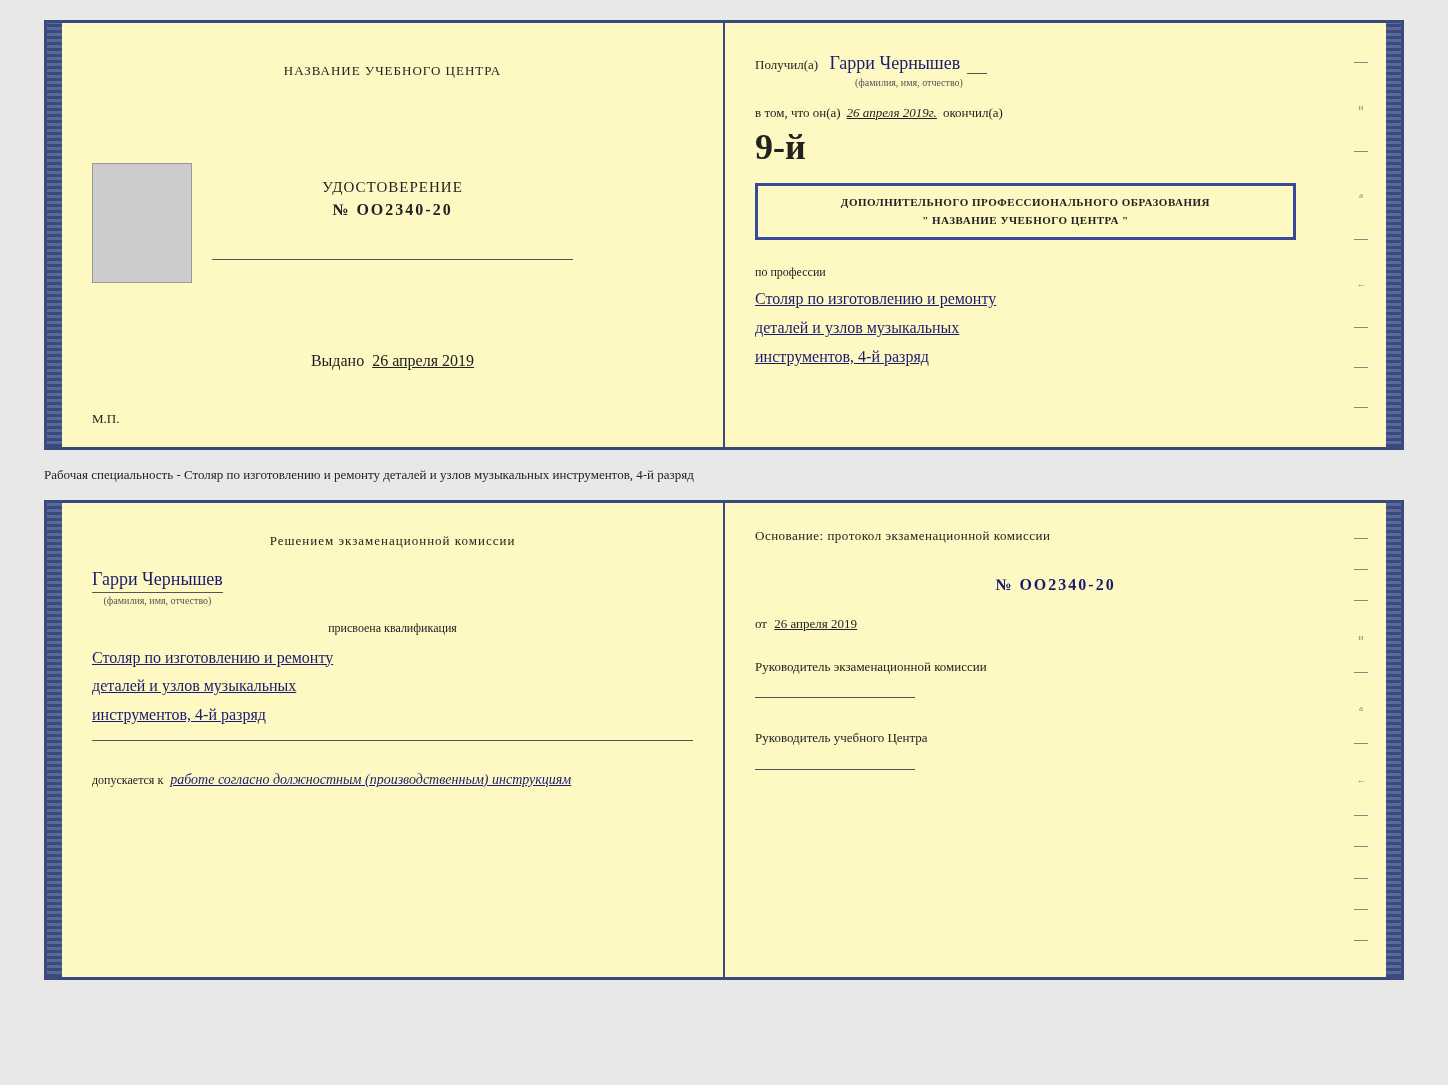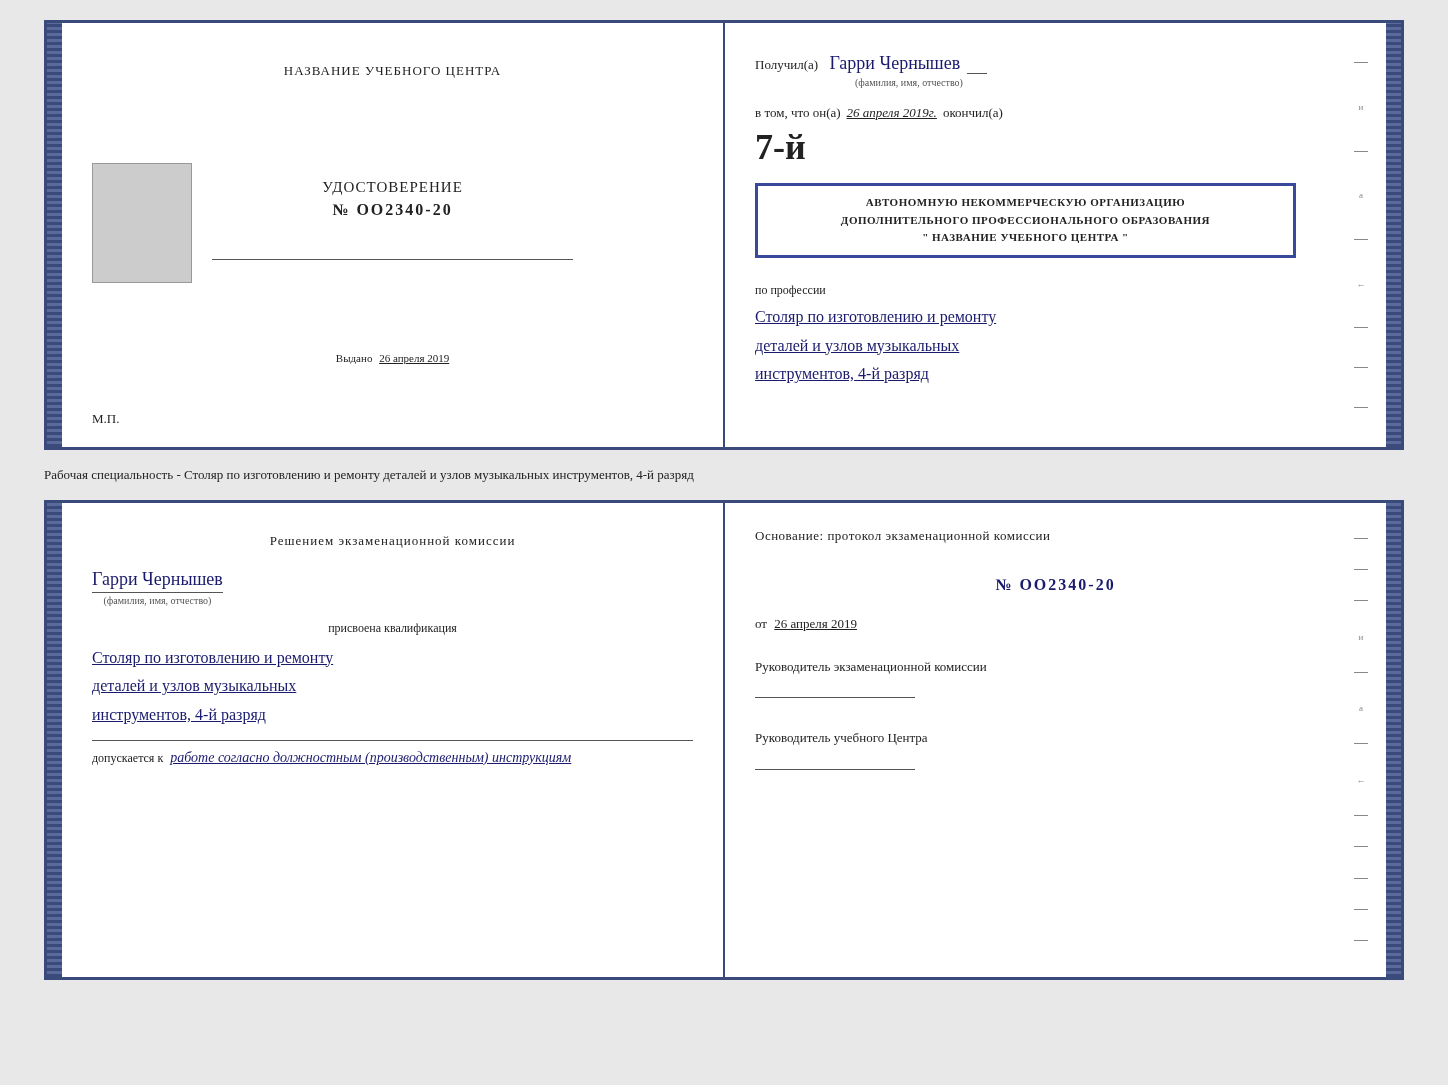--- a/index.html
+++ b/index.html
@@ -10,21 +10,21 @@
       font-family: 'Times New Roman', serif;
       display: flex;
       flex-direction: column;
       align-items: center;
       padding: 20px;
       gap: 10px;
     }
 
     .document-section {
       width: 1360px;
-      background: #ffffff;
+      background: #fef9c3;
       border: 3px solid #3a4a7a;
       display: flex;
       position: relative;
     }
 
     .top-document {
       height: 430px;
     }
 
     .bottom-document {
@@ -84,21 +84,21 @@
       text-align: center;
       font-size: 16px;
       font-weight: bold;
       letter-spacing: 2px;
       margin-top: 5px;
       color: #222;
     }
 
     .issued-line {
       margin-top: 90px;
-      font-size: 11px;
+      font-size: 16px;
       color: #222;
     }
 
     .mp-label {
       position: absolute;
       bottom: 20px;
       left: 30px;
       font-size: 13px;
       color: #222;
     }
@@ -288,25 +288,24 @@
         <span style="font-size:10px;color:#555;margin-left:100px;">(фамилия, имя, отчество)</span>
       </div>
 
       <div style="font-size:13px;color:#222;margin-top:15px;display:flex;align-items:center;gap:6px;">
         <span>в том, что он(а)</span>
         <span style="text-decoration:underline;font-style:italic;">26 апреля 2019г.</span>
         <span>окончил(а)</span>
       </div>
 
       <div style="display:flex;align-items:center;margin:5px 0;">
-        <span class="big-4">7-й</span>
+        <span class="big-4">9-й</span>
       </div>
 
       <div class="stamp-box">
-        <div class="stamp-text">АВТОНОМНУЮ НЕКОММЕРЧЕСКУЮ ОРГАНИЗАЦИЮ</div>
         <div class="stamp-text">ДОПОЛНИТЕЛЬНОГО ПРОФЕССИОНАЛЬНОГО ОБРАЗОВАНИЯ</div>
         <div class="stamp-text">" НАЗВАНИЕ УЧЕБНОГО ЦЕНТРА "</div>
       </div>
 
       <div class="profession-label">по профессии</div>
       <div style="margin-top:5px;">
         <div class="profession-text">Столяр по изготовлению и ремонту</div>
         <div class="profession-text">деталей и узлов музыкальных</div>
         <div class="profession-text">инструментов, 4-й разряд</div>
       </div>
@@ -347,21 +346,21 @@
       <div style="margin-top:15px;font-size:12px;color:#222;text-align:center;width:100%;">присвоена квалификация</div>
 
       <div style="margin-top:8px;">
         <div class="profession-text">Столяр по изготовлению и ремонту</div>
         <div class="profession-text">деталей и узлов музыкальных</div>
         <div class="profession-text">инструментов, 4-й разряд</div>
       </div>
 
       <div class="divider-line" style="margin-top:10px;"></div>
 
-      <div style="margin-top:7px;font-size:12px;color:#222;">
+      <div style="margin-top:29px;font-size:12px;color:#222;">
         <span>допускается к</span>
         <span class="italic-text" style="margin-left:4px;">работе согласно должностным (производственным) инструкциям</span>
       </div>
     </div>
 
     <div class="page-right">
       <div class="osnov-section">
         <div style="font-size:13px;letter-spacing:0.5px;">Основание: протокол экзаменационной комиссии</div>
         <div style="margin-top:20px;text-align:center;">
           <span class="blue-number">№  OO2340-20</span>

